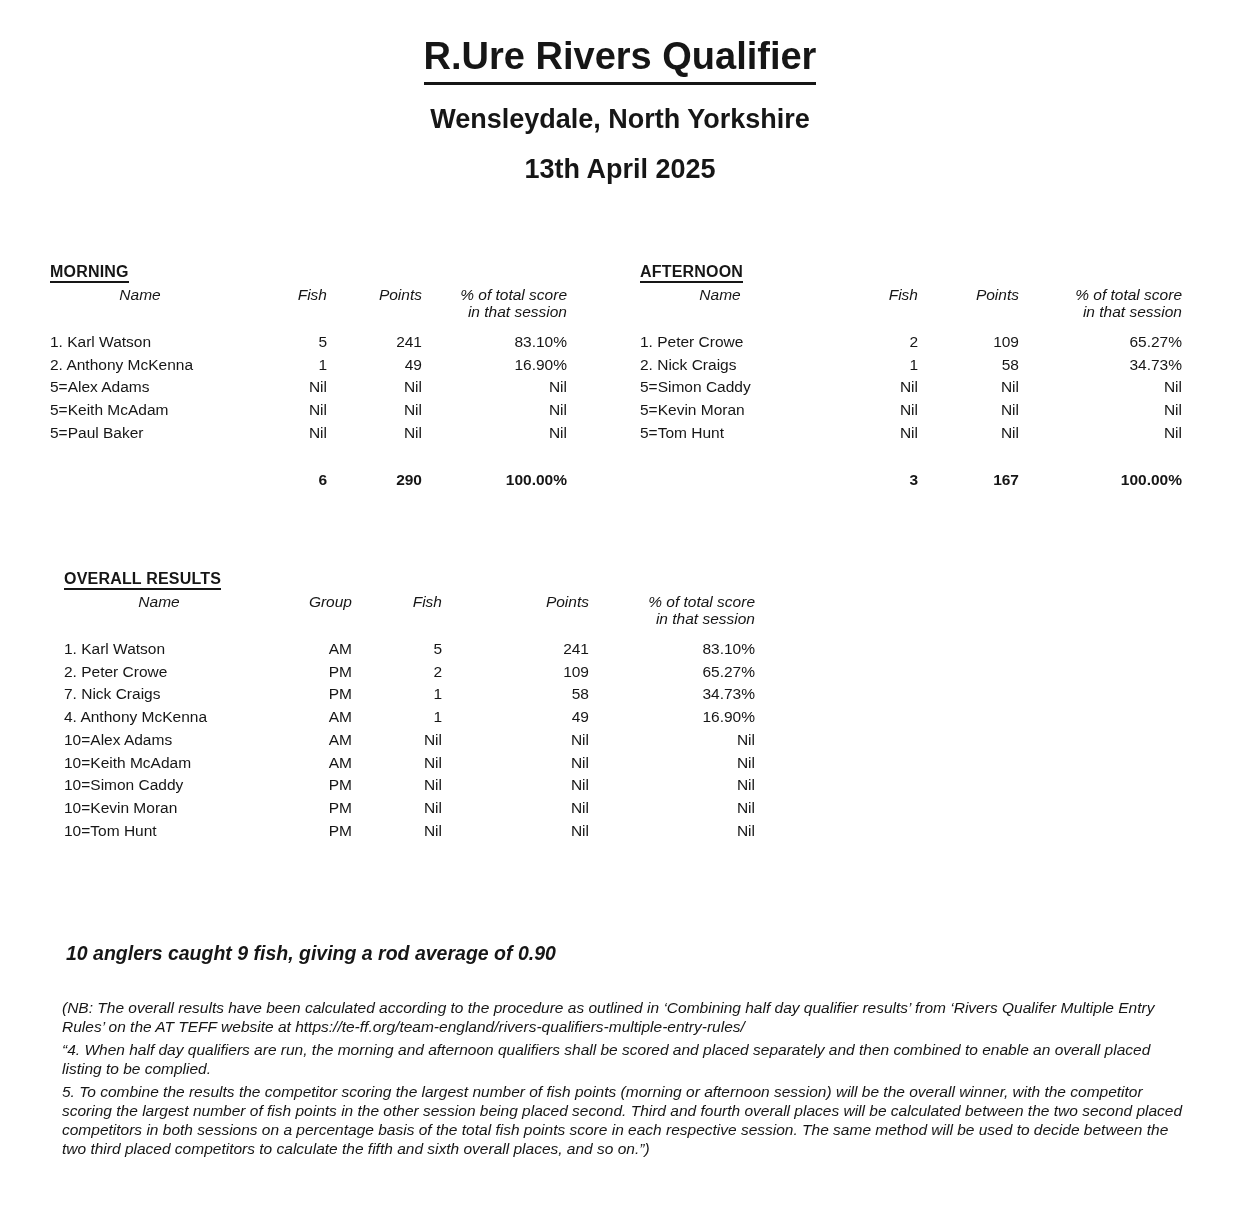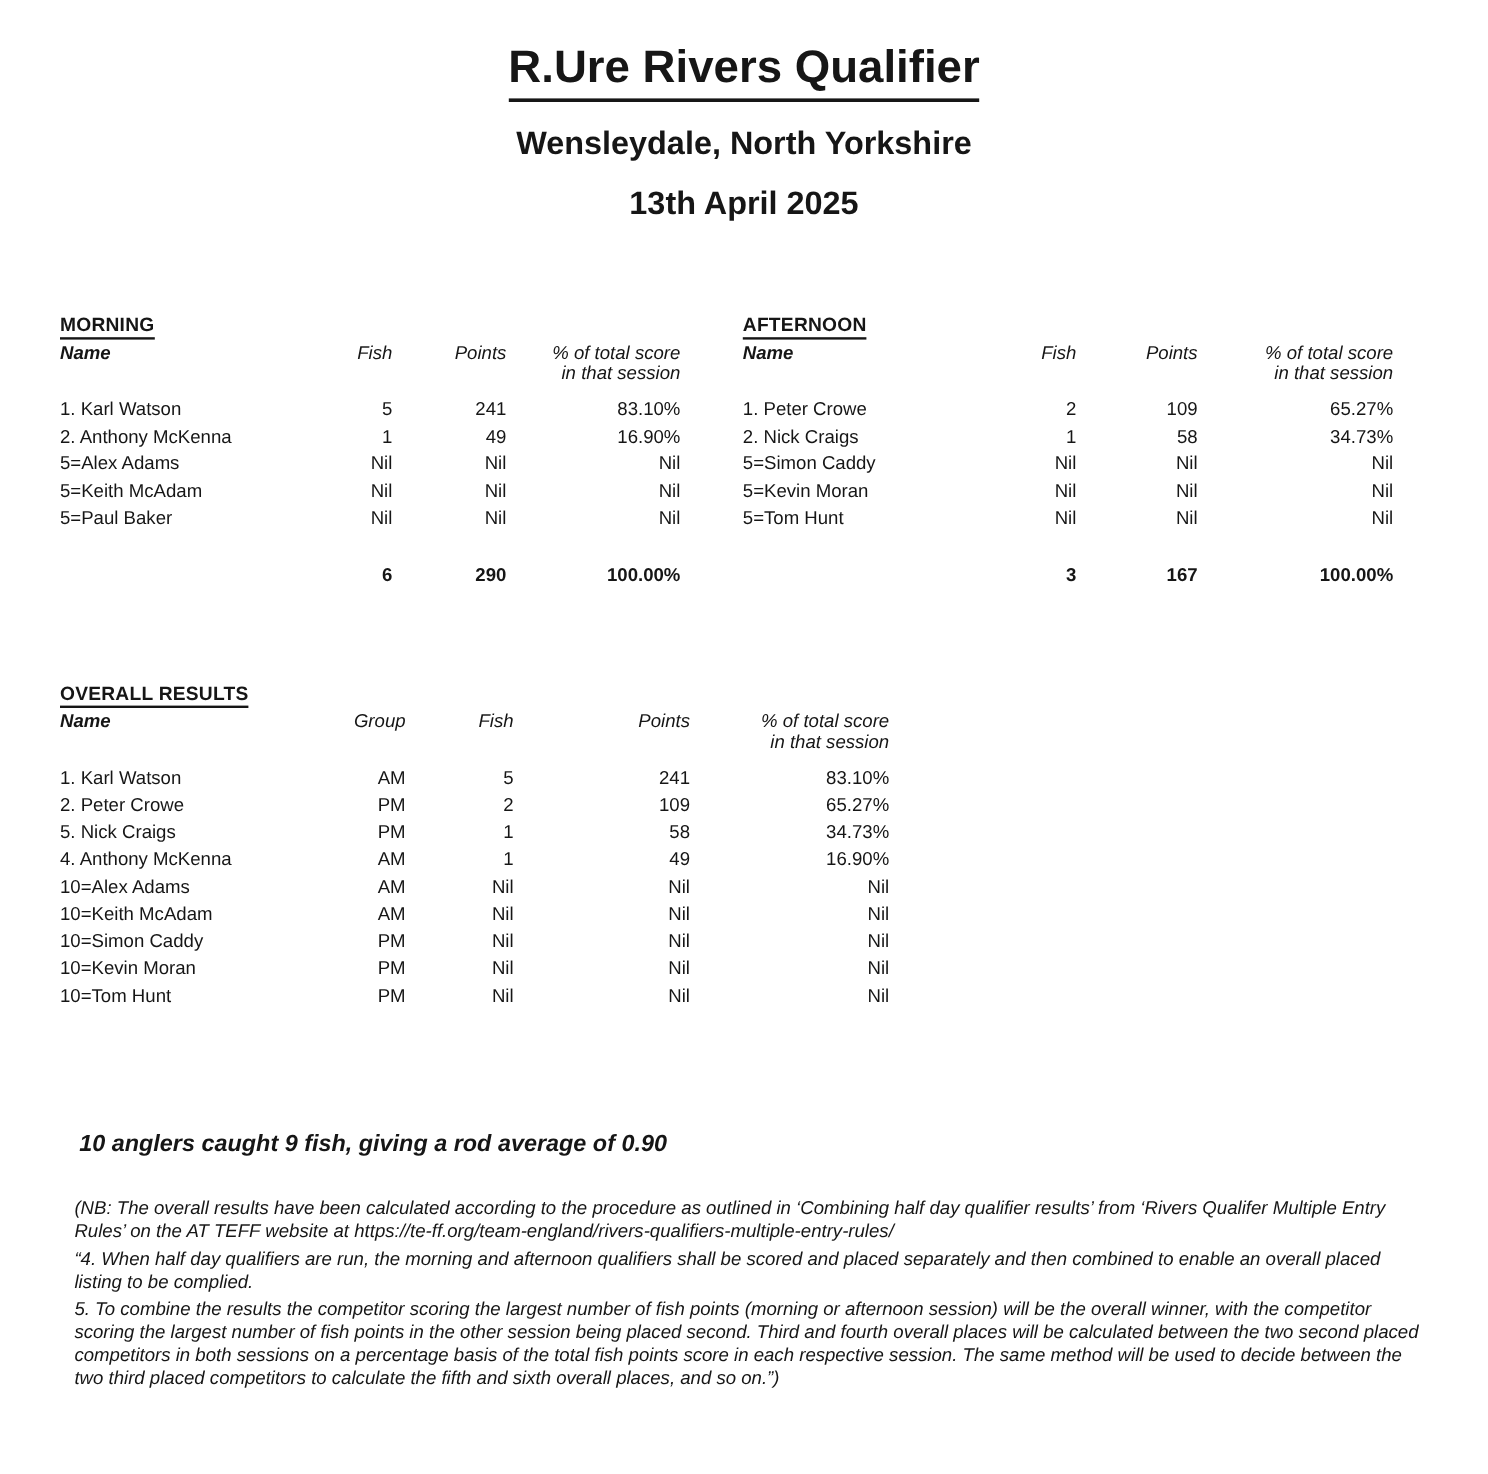--- a/index.html
+++ b/index.html
@@ -62,36 +62,36 @@
     overflow: visible;
   }
   thead th {
     font-weight: 400;
     font-style: italic;
     text-align: right;
     vertical-align: top;
     line-height: 16.5px;
     padding-bottom: 11px;
   }
-  thead th.name { text-align: left; font-weight: bold; }
+  thead th.name { text-align: center; }
   tbody td {
     line-height: 22.7px;
     font-weight: 400;
   }
   tbody td.num, tfoot td.num { text-align: right; }
   tfoot td {
     font-weight: 700;
     line-height: 22.7px;
     padding-top: 24px;
   }
 
   
   .session-morning   { position: absolute; left: 50px;  top: 263px; width: 517px; }
-  .session-afternoon { position: absolute; left: 619px; top: 263px; width: 542px; }
-  .overall-section   { position: absolute; left: 50px;  top: 570px; width: 691px; }
+  .session-afternoon { position: absolute; left: 640px; top: 263px; width: 542px; }
+  .overall-section   { position: absolute; left: 64px;  top: 570px; width: 691px; }
 
   .summary-line {
     position: absolute;
     left: 50px; top: 926px;
     margin: 16px;
     font-size: 19.5px;
     font-style: italic;
     font-weight: 700;
   }
 
@@ -264,21 +264,21 @@
             <td class="num">83.10%</td>
           </tr>
           <tr>
             <td>2. Peter Crowe</td>
             <td class="num">PM</td>
             <td class="num">2</td>
             <td class="num">109</td>
             <td class="num">65.27%</td>
           </tr>
           <tr>
-            <td>5. Nick Craigs</td>
+            <td>7. Nick Craigs</td>
             <td class="num">PM</td>
             <td class="num">1</td>
             <td class="num">58</td>
             <td class="num">34.73%</td>
           </tr>
           <tr>
             <td>4. Anthony McKenna</td>
             <td class="num">AM</td>
             <td class="num">1</td>
             <td class="num">49</td>

